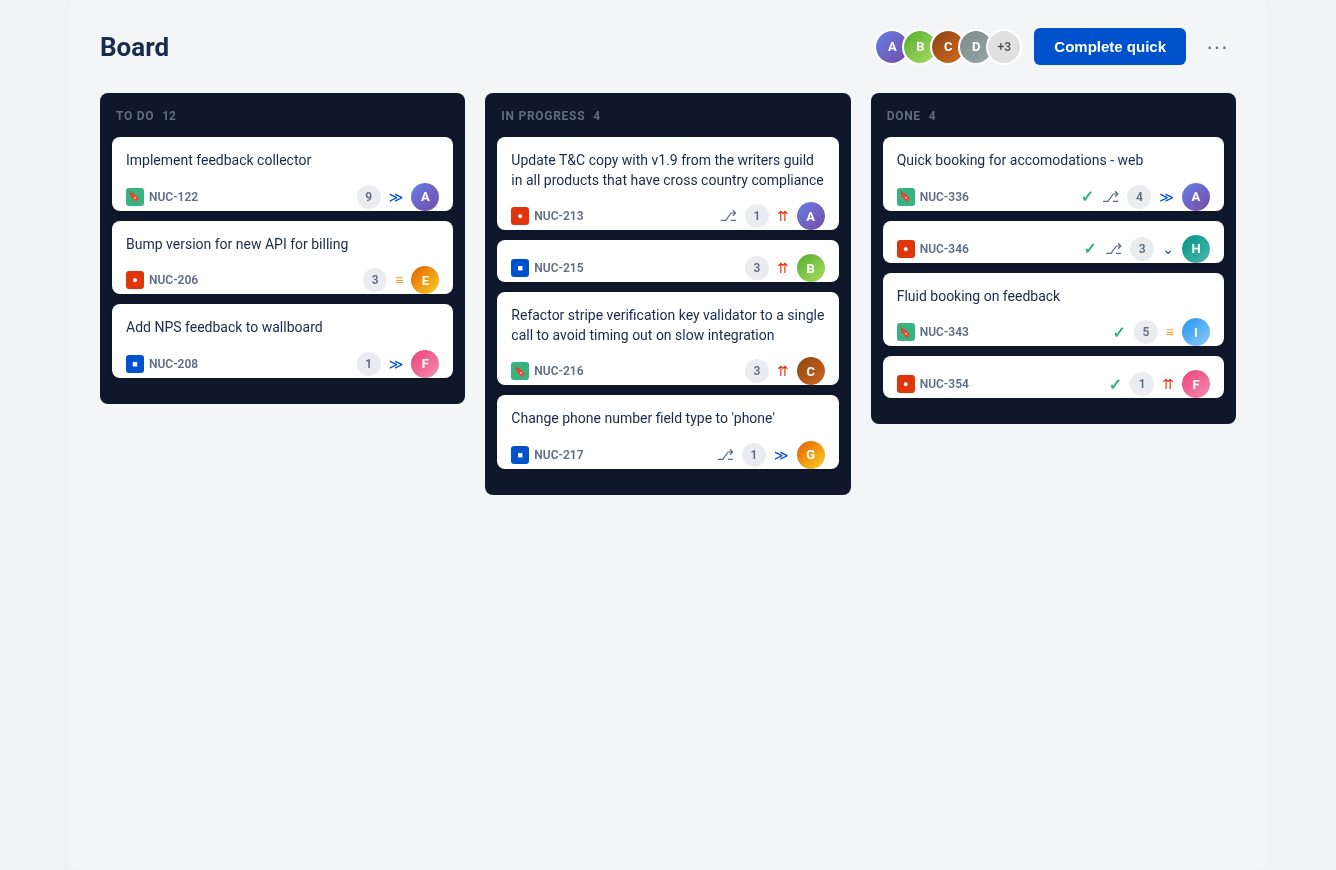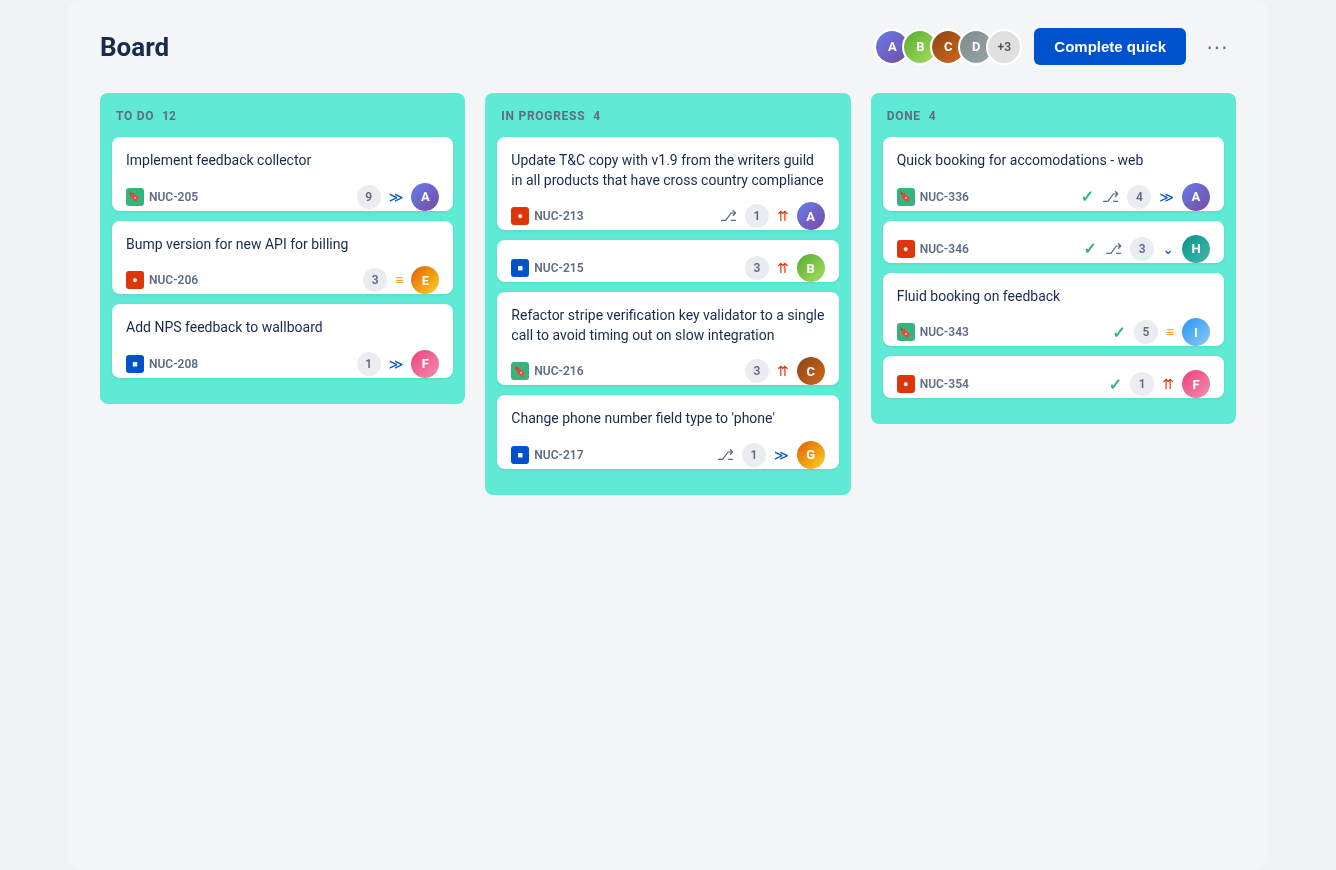--- a/index.html
+++ b/index.html
@@ -88,21 +88,21 @@
       padding: 4px 8px;
       border-radius: 4px;
     }
     .board {
       display: flex;
       gap: 20px;
       align-items: flex-start;
     }
     .column {
       flex: 1;
-      background: #5eead4;
+      background: #0f172a;
       border-radius: 8px;
       padding: 16px 12px;
       min-width: 0;
     }
     .column-header {
       display: flex;
       align-items: center;
       gap: 8px;
       margin-bottom: 14px;
       padding: 0 4px;
@@ -256,21 +256,21 @@
       <div class="column-header">
         <span class="column-title">TO DO</span>
         <span class="column-count">12</span>
       </div>
 
       <div class="card">
         <div class="card-title">Implement feedback collector</div>
         <div class="card-meta">
           <div class="issue-badge">
             <div class="issue-icon icon-green">🔖</div>
-            <span>NUC-205</span>
+            <span>NUC-122</span>
           </div>
           <div class="meta-spacer"></div>
           <div class="meta-count">9</div>
           <span class="priority-icon priority-low">≫</span>
           <div class="card-avatar">
             <div class="face face-purple">A</div>
           </div>
         </div>
       </div>
 

